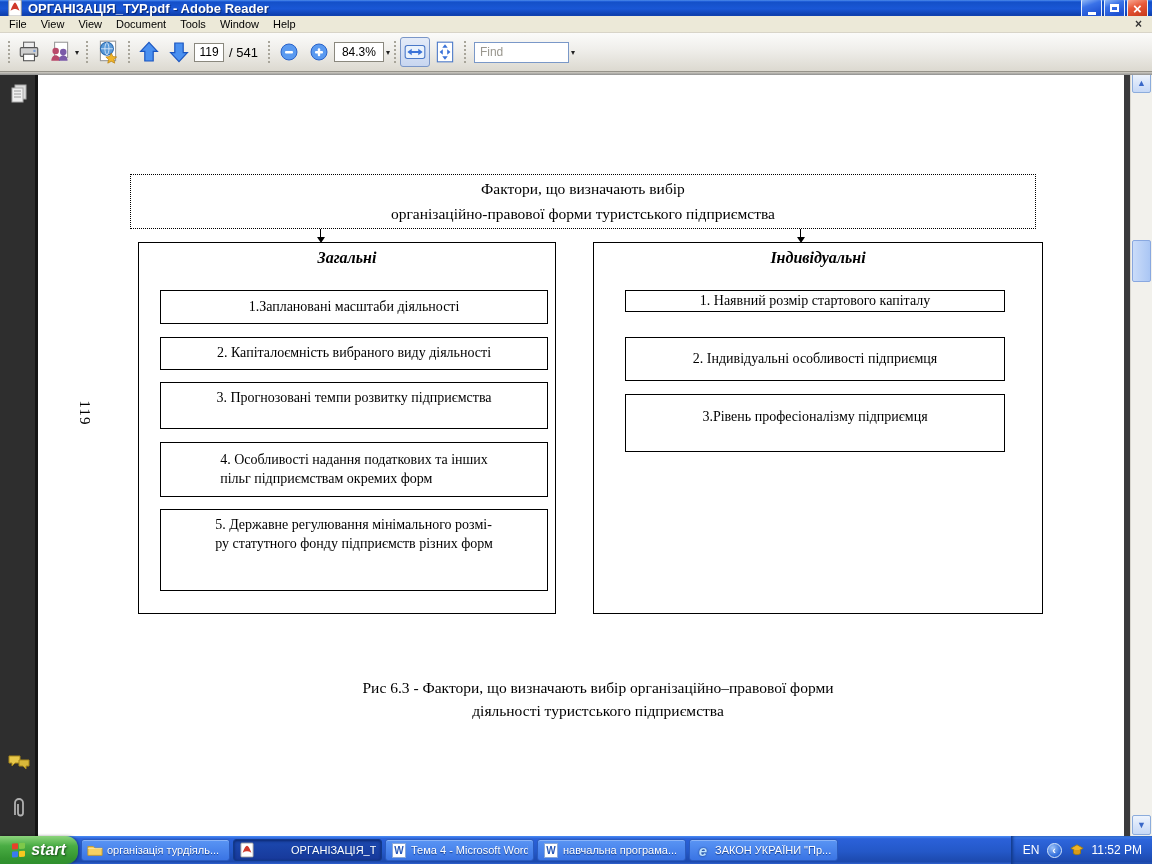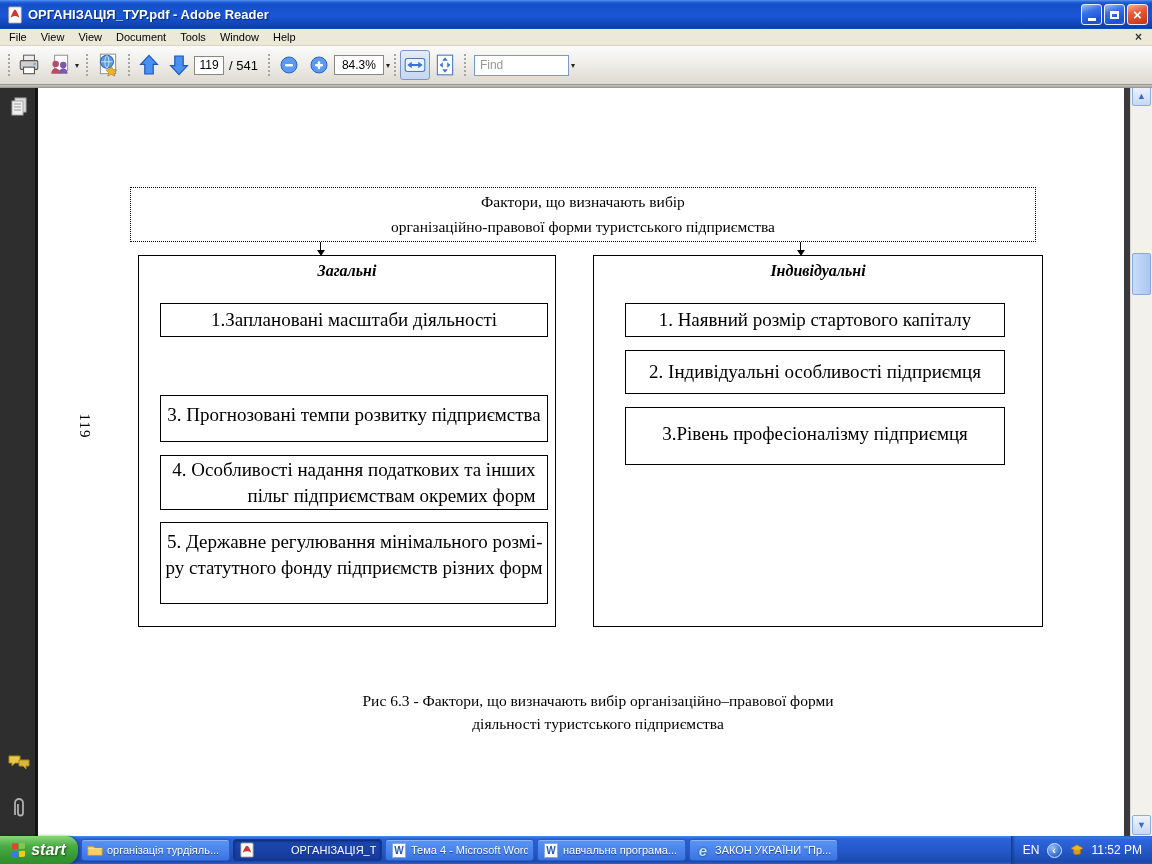--- a/index.html
+++ b/index.html
@@ -1,21 +1,21 @@
 <!DOCTYPE html>
 <html><head>
 <meta charset="utf-8">
 <style>
   * { margin:0; padding:0; box-sizing:border-box; }
   html,body { width:1152px; height:864px; overflow:hidden; background:#000; }
   body { font-family:"Liberation Sans", sans-serif; }
   .window { width:1152px; height:864px; display:flex; flex-direction:column; }
 
   
-  .titlebar { height:29px; background:linear-gradient(180deg,#5a96e8 0%,#2767e2 6%,#1450c8 14%,#1a57d6 55%,#0d3dab 96%,#1a4fc0 100%);
+  .titlebar { height:16px; background:linear-gradient(180deg,#5a96e8 0%,#2767e2 6%,#1450c8 14%,#1a57d6 55%,#0d3dab 96%,#1a4fc0 100%);
     display:flex; align-items:center; padding:0 4px; flex:none; }
   .titlebar .app-ic { width:18px; height:18px; margin:0 4px 0 2px; flex:none; }
   .titlebar .t-text { color:#fff; font-weight:bold; font-size:13px; text-shadow:1px 1px 1px #05246e; flex:1; white-space:nowrap; overflow:hidden; }
   .win-btn { width:21px; height:21px; border-radius:3px; border:1px solid #e8f0fc; margin-left:2px;
     display:flex; align-items:center; justify-content:center; flex:none; }
   .win-btn.blue { background:linear-gradient(160deg,#9cc2f8 0%,#3a72e8 35%,#1c4fd0 80%,#2a5cd8 100%); }
   .win-btn.red  { background:linear-gradient(160deg,#f8b09a 0%,#e8593a 40%,#c83a1a 90%); }
   .glyph-min { width:8px; height:3px; background:#fff; margin-top:10px; }
   .glyph-restore { width:9px; height:8px; border:2px solid #fff; border-top-width:3px; }
   .glyph-close { color:#fff; font-weight:bold; font-size:15px; line-height:1; }
@@ -54,28 +54,28 @@
   .vert-num { position:absolute; left:36px; top:330px; width:20px; font-size:15px; letter-spacing:1px; transform:rotate(90deg); }
   .dotted-box { position:absolute; left:92px; top:102px; width:906px; height:55px; border:1px dotted #000;
     display:flex; align-items:center; justify-content:center; text-align:center; font-size:15.5px; line-height:1.55; white-space:pre-line; }
   .connector { position:absolute; top:157px; width:1px; height:8px; background:#000; }
   .connector::after { content:""; position:absolute; left:-3.5px; top:8px; border-left:4px solid transparent; border-right:4px solid transparent; border-top:6px solid #000; }
   .conn-left { left:282px; } .conn-right { left:762px; }
   .group { position:absolute; top:170px; height:372px; border:1px solid #000; }
   .group-left { left:100px; width:418px; }
   .group-right { left:555px; width:450px; }
   .group-header { text-align:center; font-size:16px; font-weight:bold; font-style:italic; margin-top:6px; }
-  .ibox { position:absolute; border:1px solid #000; display:flex; justify-content:center; align-items:center; text-align:right;
-    font-size:19px; line-height:1.35; white-space:pre-line; font-family:"Liberation Serif",serif; }
+  .ibox { position:absolute; border:1px solid #000; display:flex; justify-content:center; align-items:center; text-align:left;
+    font-size:14px; line-height:1.35; white-space:pre-line; font-family:"Liberation Serif",serif; }
   .ibox.top { align-items:flex-start; }
   .group-left  .ibox { left:21px; width:388px; }
   .group-right .ibox { left:31px; width:380px; }
   .l1 { top:47px;  height:34px; } .l2 { top:94px;  height:33px; } .l3 { top:139px; height:47px; padding-top:6px; }
   .l4 { top:199px; height:55px; } .l5 { top:266px; height:82px; padding-top:6px; }
-  .r1 { top:47px;  height:34px; } .r2 { top:94px;  height:44px; } .r3 { top:151px; height:58px; padding-top:13px; }
+  .r1 { top:47px;  height:22px; } .r2 { top:94px;  height:44px; } .r3 { top:151px; height:58px; padding-top:13px; }
   .r4 { top:234px; height:80px; width:372px !important; }
   .caption { position:absolute; left:60px; top:604px; width:1000px; text-align:center; font-size:15.5px; line-height:1.5; white-space:pre-line; }
 
   
   .scrollbar { width:22px; background:#f2f1ec; border-left:1px solid #d8d6cf; display:flex; flex-direction:column; position:relative; flex:none; }
   .sb-btn { height:20px; background:linear-gradient(#eef4fd,#c6d8f6); border:1px solid #8cacdc; border-radius:2px; margin:1px;
     display:flex; align-items:center; justify-content:center; font-size:9px; color:#3a68c8; flex:none; }
   .sb-down { position:absolute; bottom:0; left:0; right:0; }
   .sb-thumb { position:absolute; top:168px; left:1px; right:1px; height:42px; background:linear-gradient(90deg,#cadcf9,#aac6f4); border:1px solid #89a8e0; border-radius:2px; }
 
@@ -242,20 +242,21 @@
       <div class="serif vert-num">119</div>
 
       <div class="serif dotted-box">Фактори, що визначають вибір
 організаційно-правової форми туристського підприємства</div>
       <div class="connector conn-left"></div>
       <div class="connector conn-right"></div>
 
       <div class="group group-left">
         <div class="serif group-header">Загальні</div>
         <div class="ibox l1">1.Заплановані масштаби діяльності</div>
+        <div class="ibox l2">2. Капіталоємність вибраного виду діяльності</div>
         <div class="ibox l3 top">3. Прогнозовані темпи розвитку підприємства</div>
         <div class="ibox l4">4. Особливості надання податкових та інших
 пільг підприємствам окремих форм</div>
         <div class="ibox l5 top">5. Державне регулювання мінімального розмі-
 ру статутного фонду підприємств різних форм</div>
       </div>
 
       <div class="group group-right">
         <div class="serif group-header">Індивідуальні</div>
         <div class="ibox r1">1.  Наявний розмір стартового капіталу</div>

